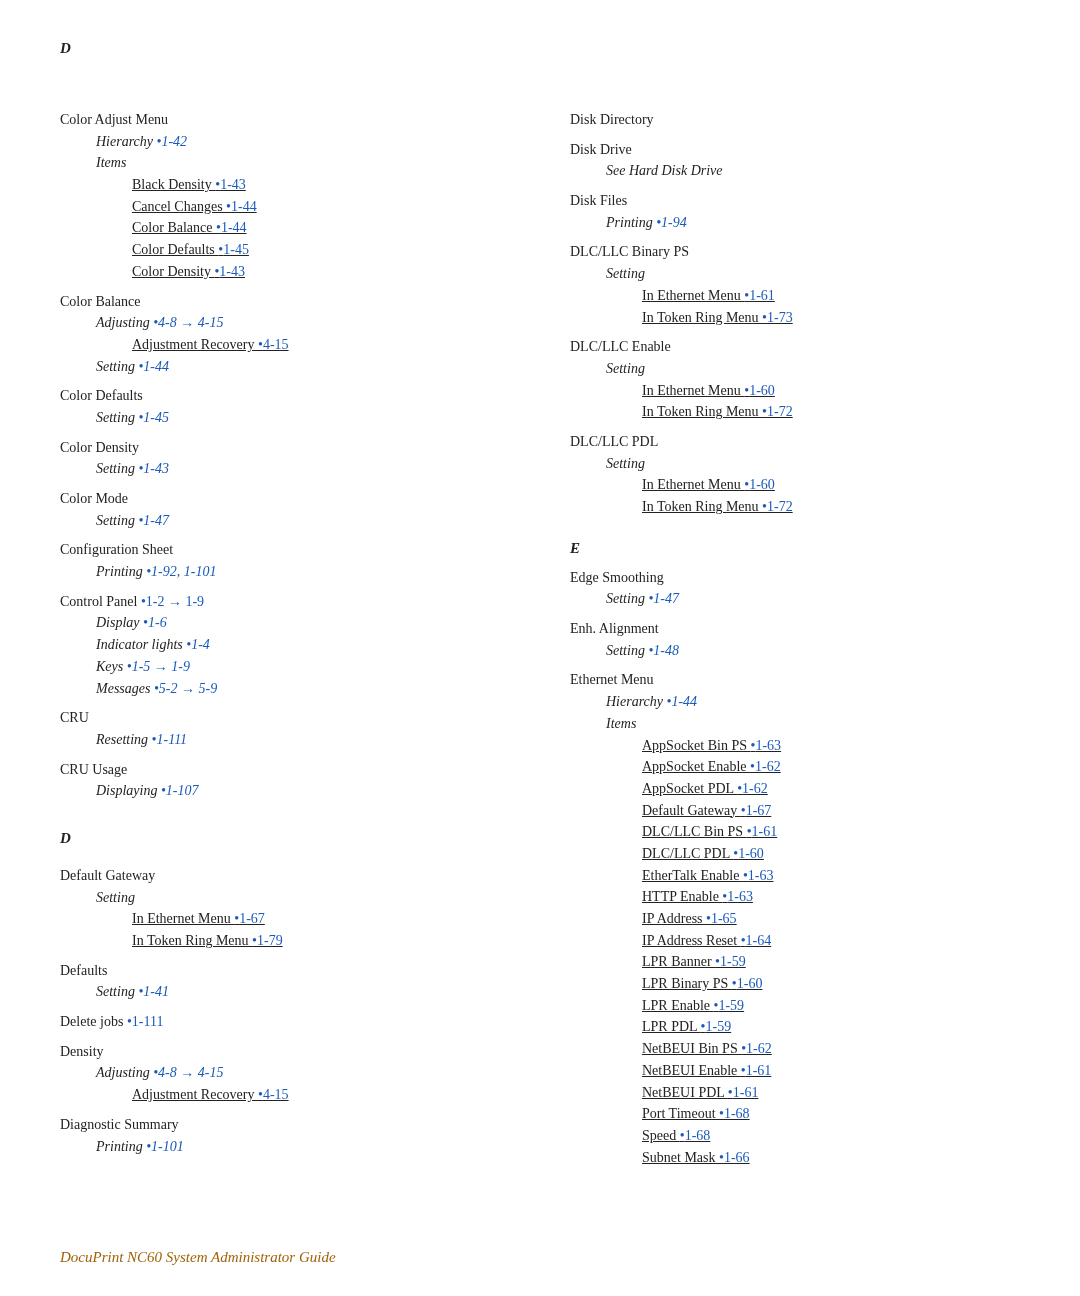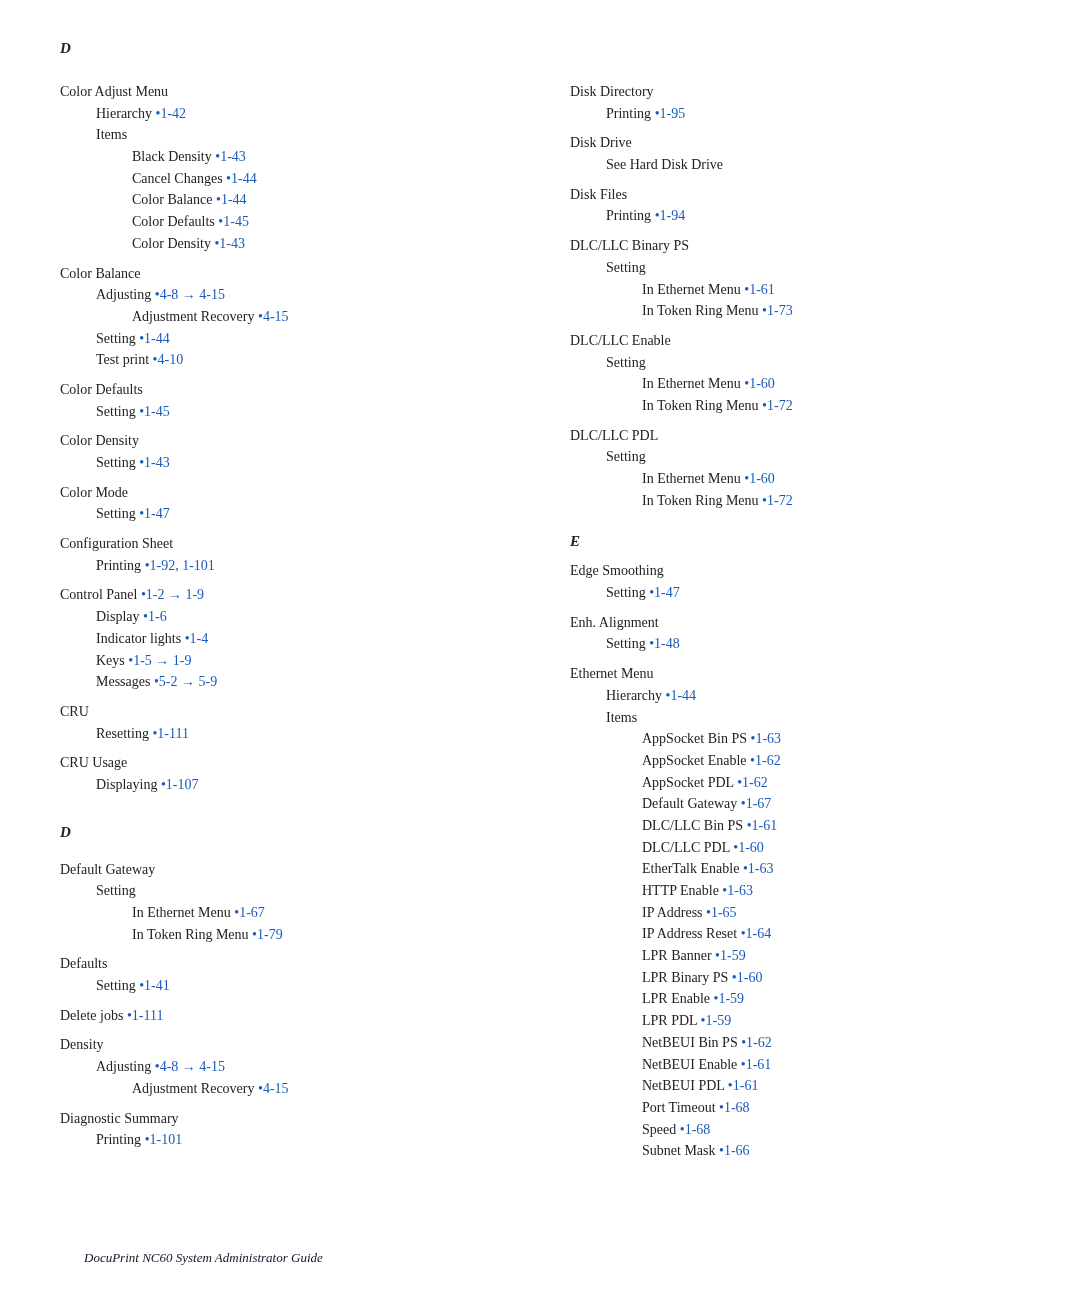--- a/index.html
+++ b/index.html
@@ -20,26 +20,29 @@
       font-weight: bold;
       font-size: 15px;
       margin-bottom: 24px;
     }
     .two-col {
       display: flex;
       gap: 60px;
     }
     .col {
       flex: 1;
+      margin-top: 28px;
     }
     .indent1 {
       padding-left: 36px;
+      font-style: italic;
     }
     .indent2 {
       padding-left: 72px;
+      text-decoration: underline;
     }
     .blue {
       color: #1a5aba;
     }
     .bullet::before {
       content: ' \2022 ';
       color: #1a5aba;
     }
     .section-letter-d {
       font-style: italic;
@@ -54,23 +57,22 @@
       font-size: 15px;
       color: #222;
       margin-bottom: 10px;
       margin-top: 18px;
     }
     .footer {
       position: absolute;
       bottom: 30px;
       left: 60px;
       font-style: italic;
-      color: #0f172a;
-      font-size: 13px;
-      margin-left: 24px;
+      color: #a16207;
+      font-size: 15px;
     }
     p.line {
       line-height: 1.55;
       font-size: 14px;
     }
     .entry-block {
       margin-bottom: 8px;
     }
   </style>
 </head>
@@ -94,21 +96,20 @@
         <p class="line indent2">Color Balance <span class="bullet blue">1-44</span></p>
         <p class="line indent2">Color Defaults <span class="bullet blue">1-45</span></p>
         <p class="line indent2">Color Density <span class="bullet blue">1-43</span></p>
       </div>
 
       <div class="entry-block">
         <p class="line">Color Balance</p>
         <p class="line indent1">Adjusting <span class="bullet blue">4-8 → 4-15</span></p>
         <p class="line indent2">Adjustment Recovery <span class="bullet blue">4-15</span></p>
         <p class="line indent1">Setting <span class="bullet blue">1-44</span></p>
-        <p class="line indent1">Test print <span class="bullet blue">4-10</span></p>
       </div>
 
       <div class="entry-block">
         <p class="line">Color Defaults</p>
         <p class="line indent1">Setting <span class="bullet blue">1-45</span></p>
       </div>
 
       <div class="entry-block">
         <p class="line">Color Density</p>
         <p class="line indent1">Setting <span class="bullet blue">1-43</span></p>
@@ -170,21 +171,20 @@
 
       <div class="entry-block">
         <p class="line">Diagnostic Summary</p>
         <p class="line indent1">Printing <span class="bullet blue">1-101</span></p>
       </div>
     </div>
 
     <div class="col">
       <div class="entry-block">
         <p class="line">Disk Directory</p>
-        <p class="line indent1">Printing <span class="bullet blue">1-95</span></p>
       </div>
 
       <div class="entry-block">
         <p class="line">Disk Drive</p>
         <p class="line indent1">See Hard Disk Drive</p>
       </div>
 
       <div class="entry-block">
         <p class="line">Disk Files</p>
         <p class="line indent1">Printing <span class="bullet blue">1-94</span></p>

